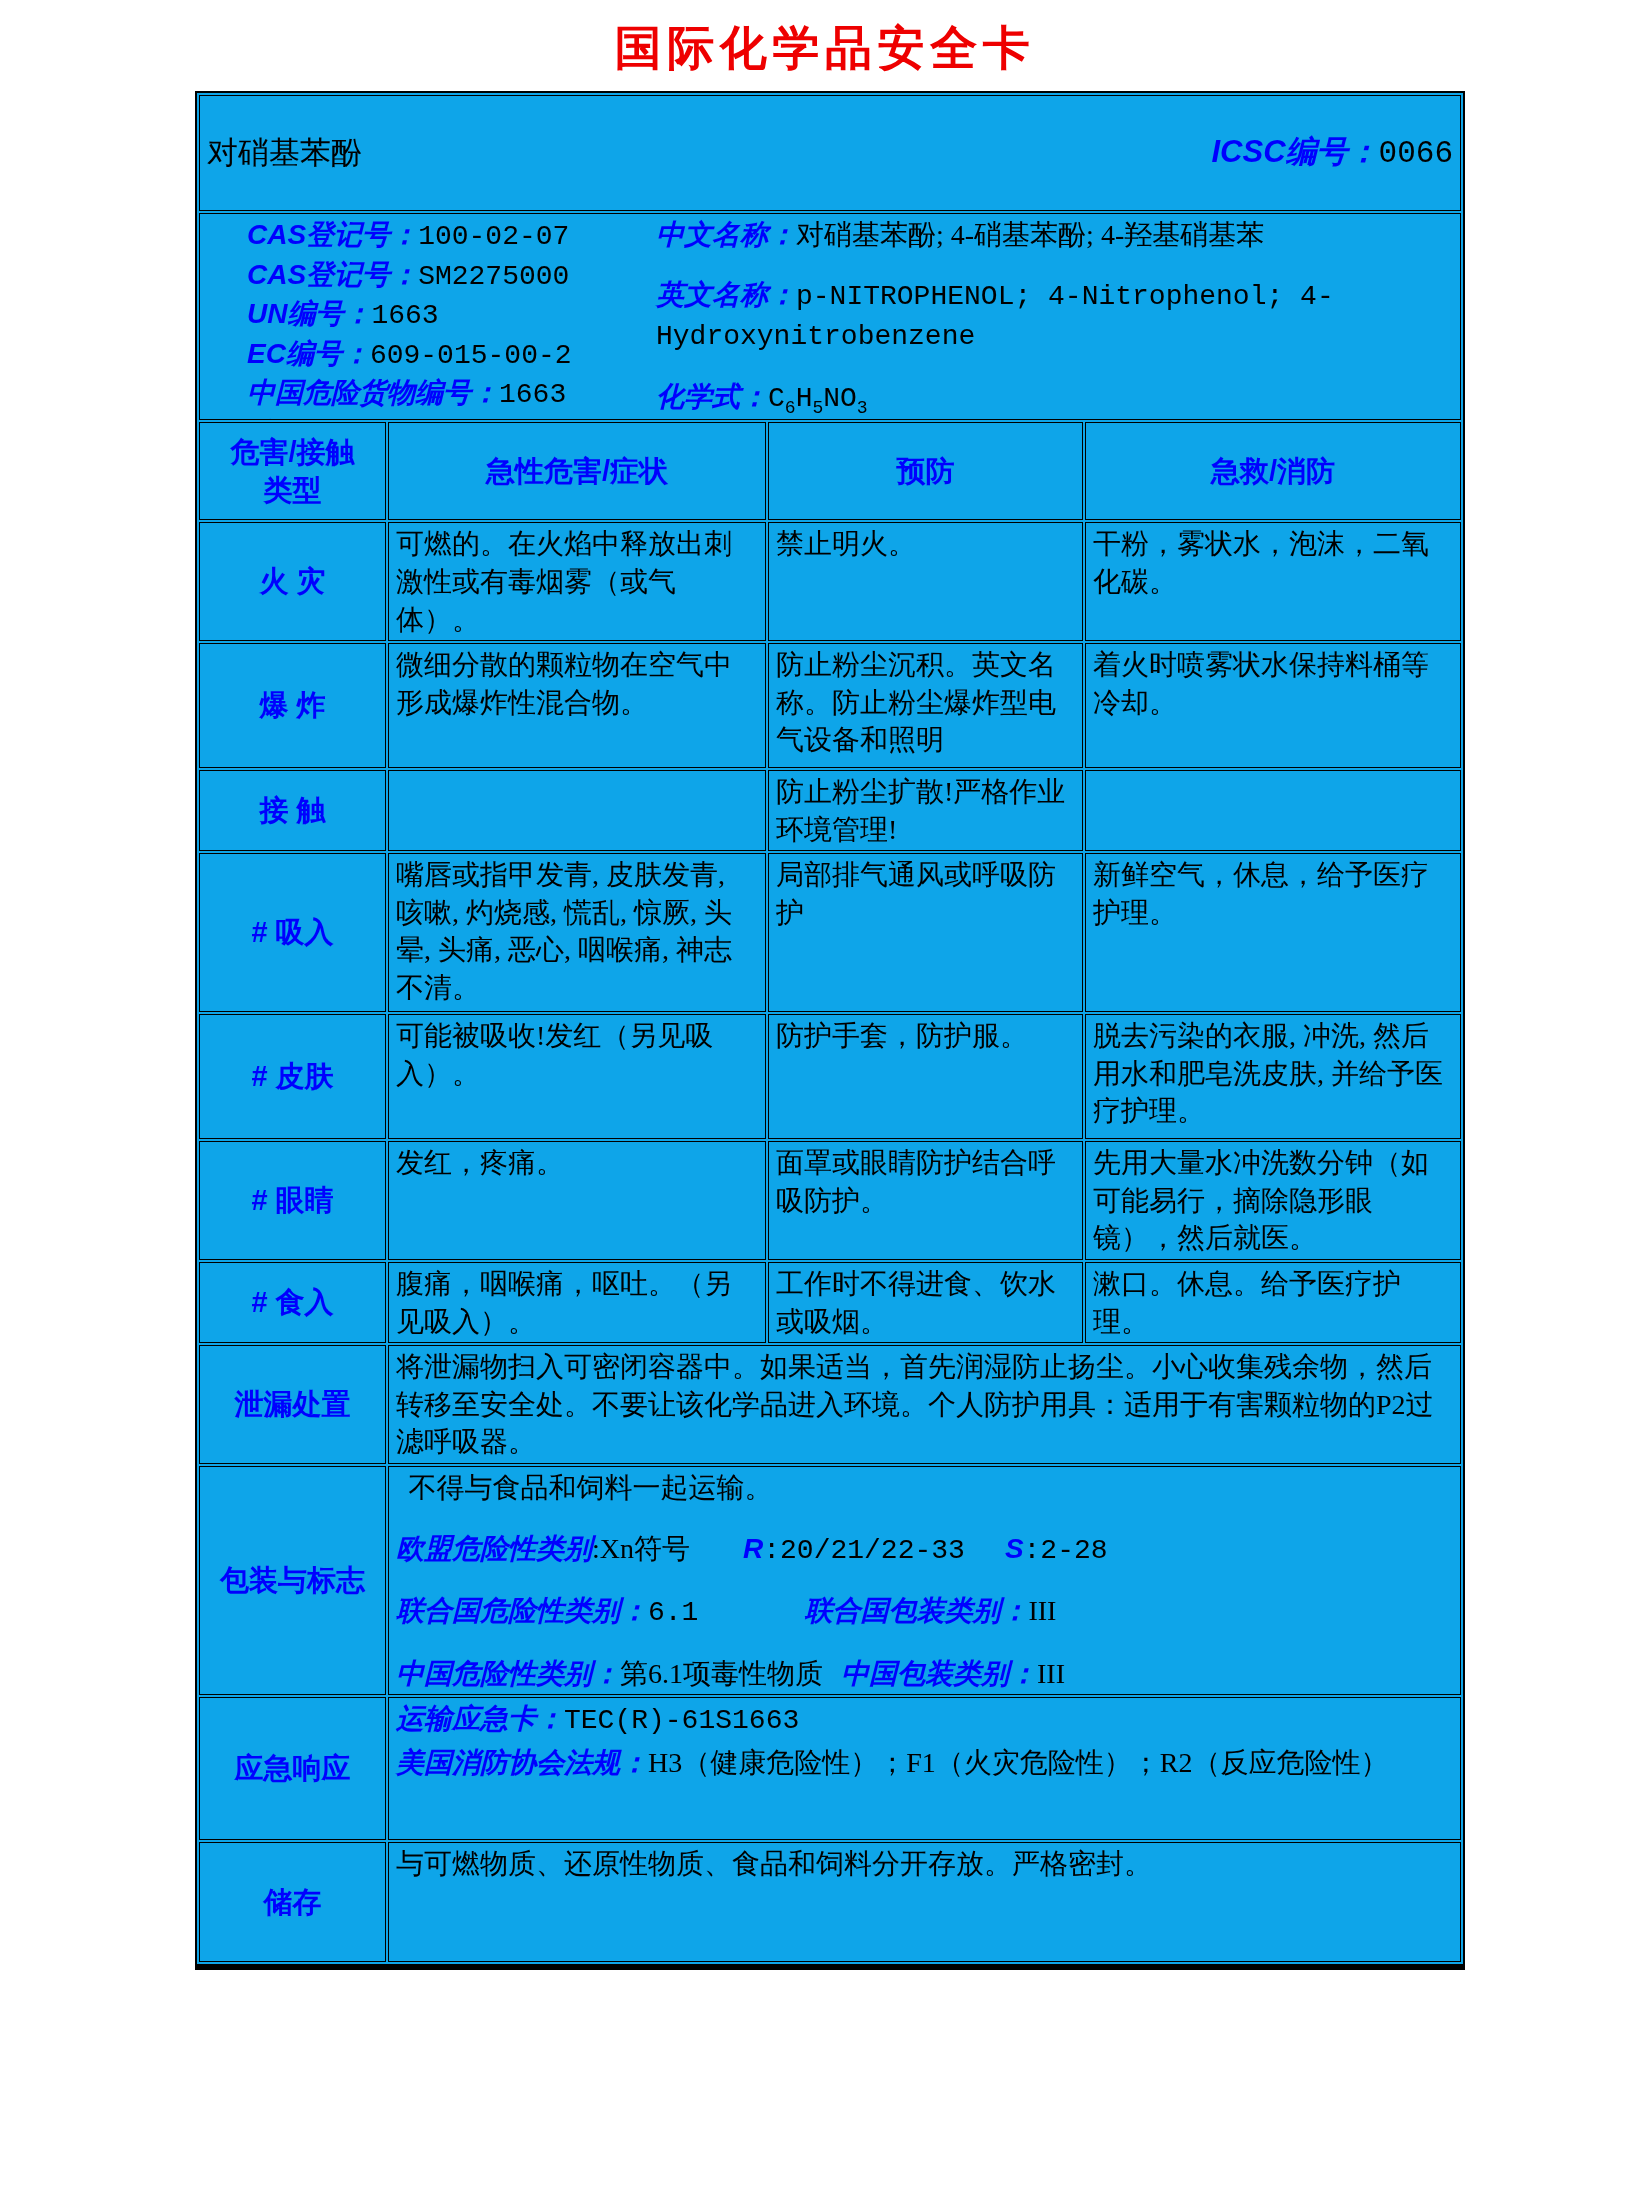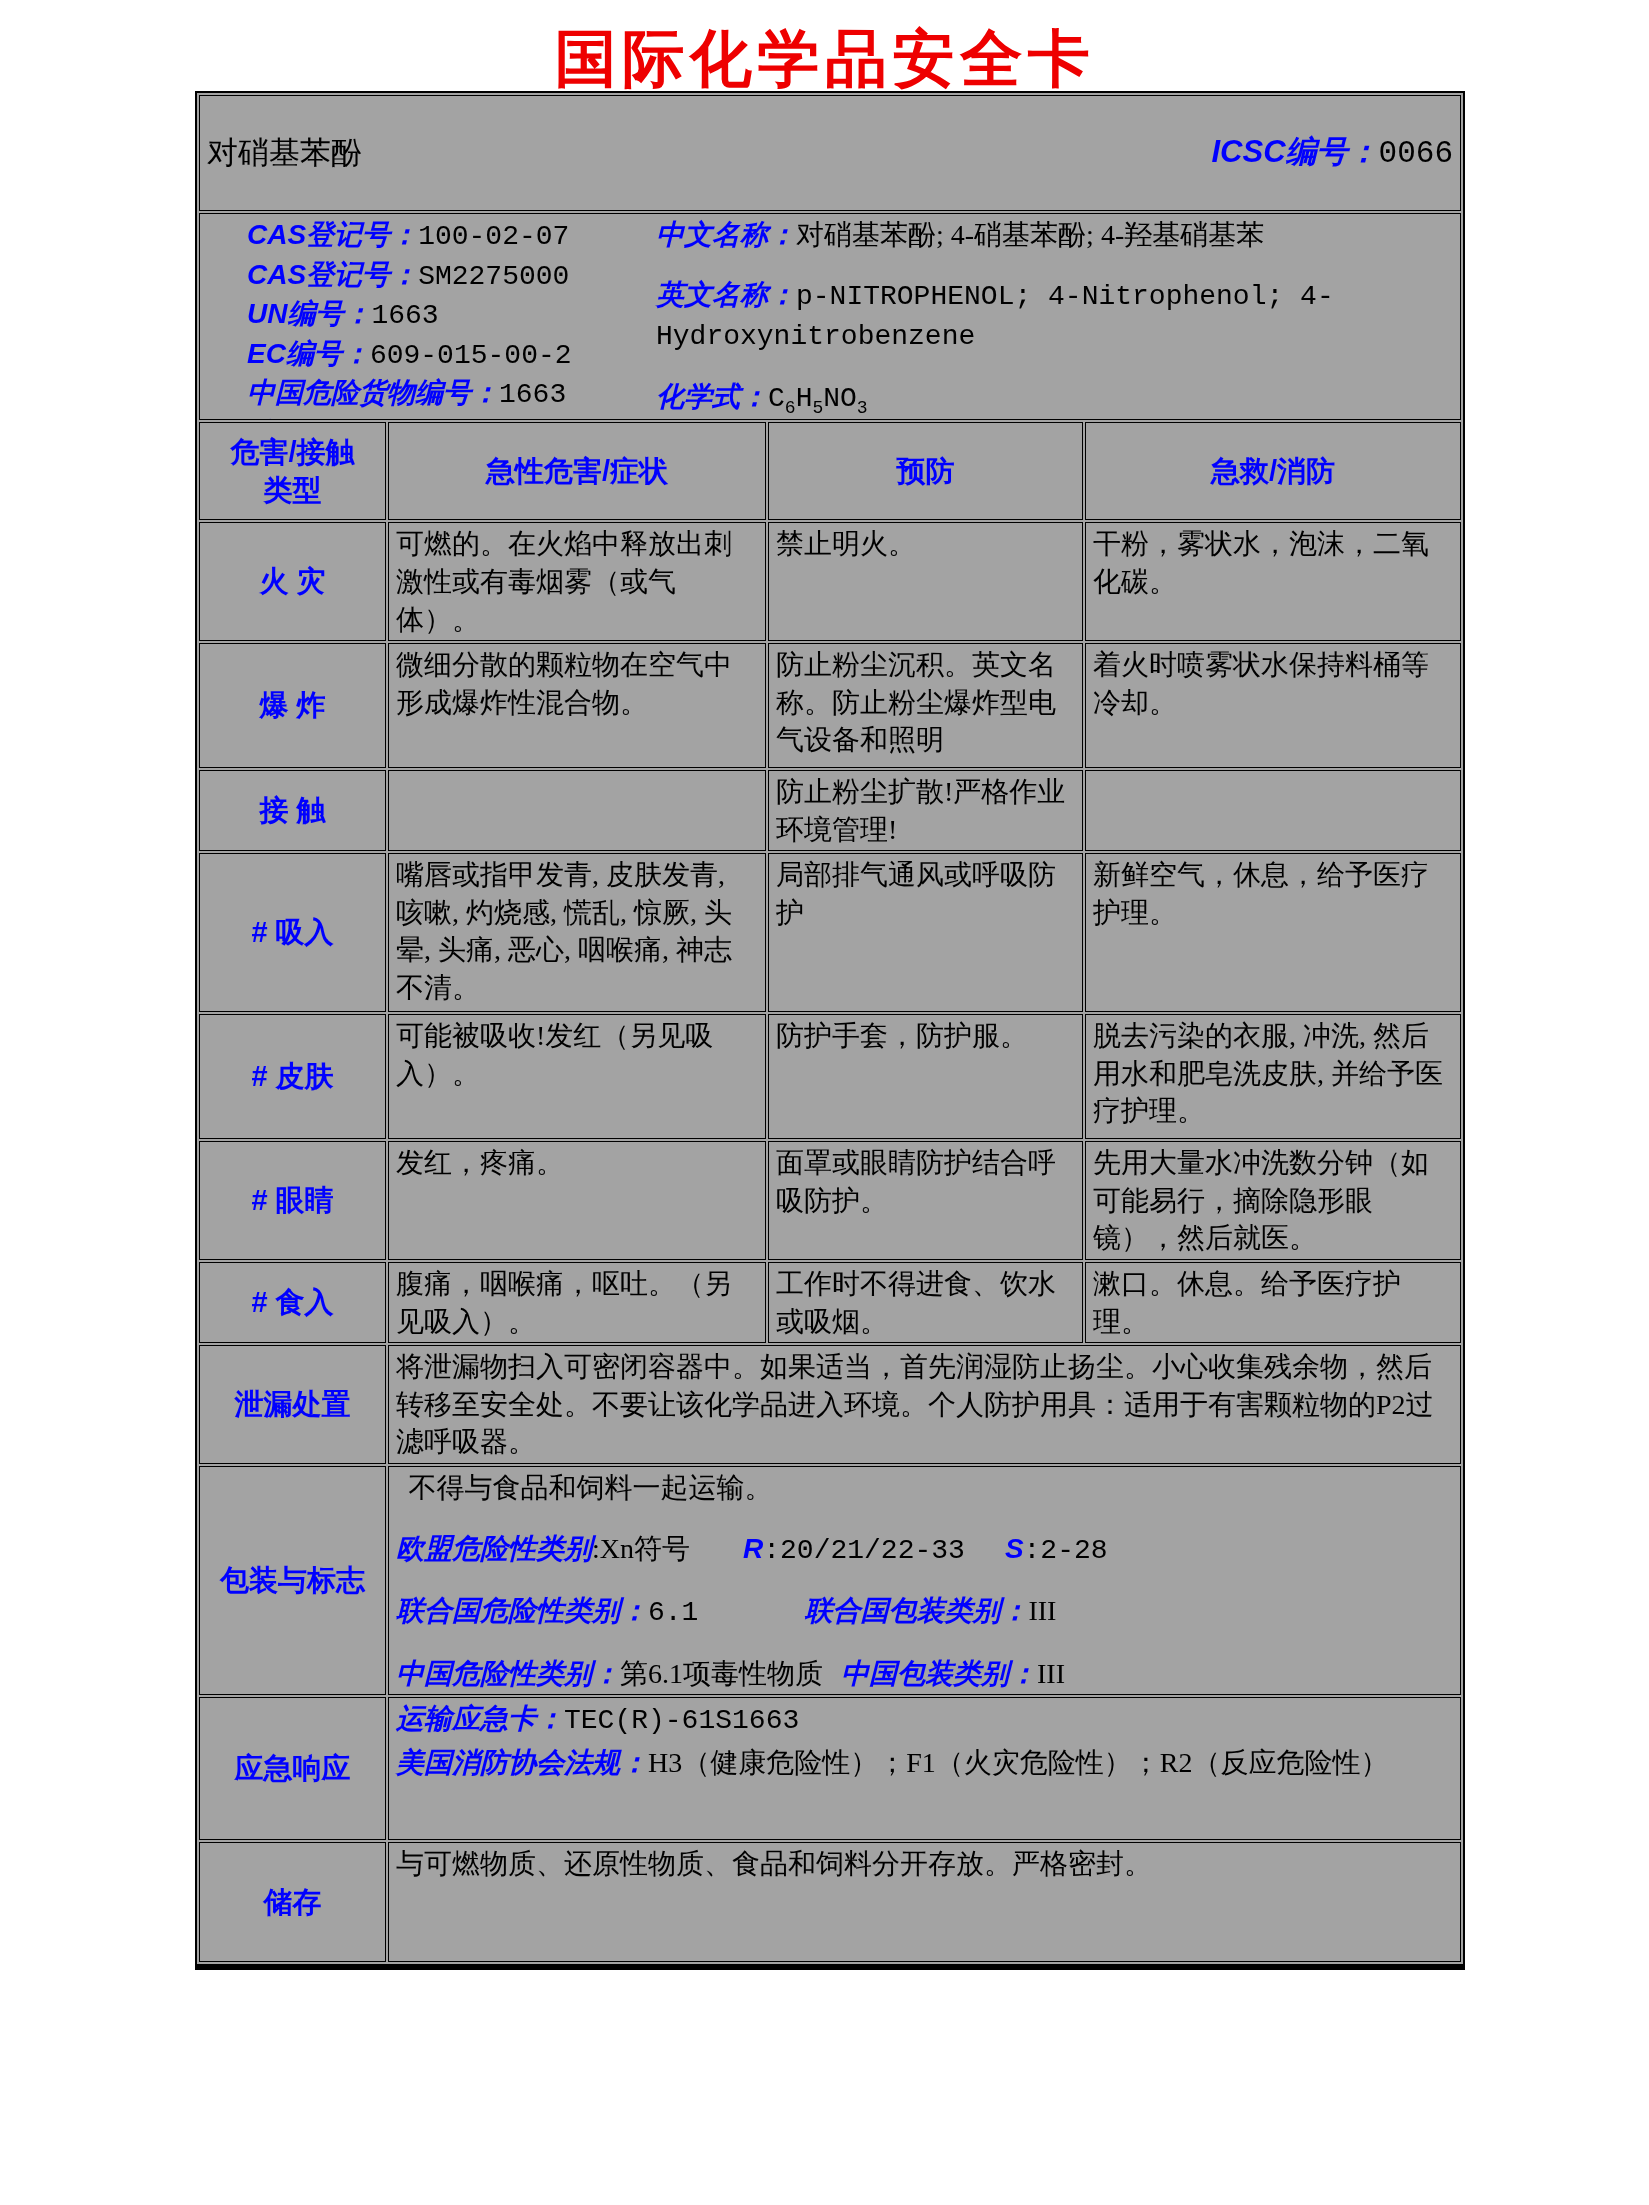--- a/index.html
+++ b/index.html
@@ -1,23 +1,23 @@
 <!DOCTYPE html>
 <html style="font-size:11px"><head>
 <meta charset="utf-8">
 <style>
   html,body { margin:0; padding:0; background:#ffffff; }
   .page { position:relative; width:1650px; height:2205px; background:#fff;
           font-size:28px; color:#000; }
   .main-title { position:absolute; top:16.7px; left:0; width:100%; text-align:center;
           color:#ee0000; font-family:"Liberation Sans",sans-serif; font-weight:bold;
-          font-size:62px; letter-spacing:5.6px; }
+          font-size:47px; letter-spacing:5.6px; }
   table.card { position:absolute; left:195px; top:91px; width:1261px;
           table-layout:fixed; border-collapse:separate; border-spacing:2.8px;
-          border:2.8px solid #000; border-bottom-width:6.3px; background:#a3a3a3; }
+          border:2.8px solid #000; border-bottom-width:6.3px; background:#0ea5e9; }
   td { border:1.4px solid #000; vertical-align:top; padding:2.1px 7px;
        font-family:"Liberation Serif",serif; line-height:1.34; overflow:hidden; }
   .lbl { color:#0000ff; font-family:"Liberation Sans",sans-serif; font-weight:bold;font-style:italic; }
   .mono { font-family:"Liberation Mono",monospace; }
   .hd, .rowlbl { text-align:center; vertical-align:middle; color:#0000ff;
        font-family:"Liberation Sans",sans-serif; font-weight:bold; font-size:29px; }
   .title-flex { display:flex; justify-content:space-between; align-items:center;
        height:110px; font-size:31px; }
   .cas-flex { display:flex; align-items:stretch; }
   .cas-left  { flex:none; width:449px; height:201px; display:flex;

